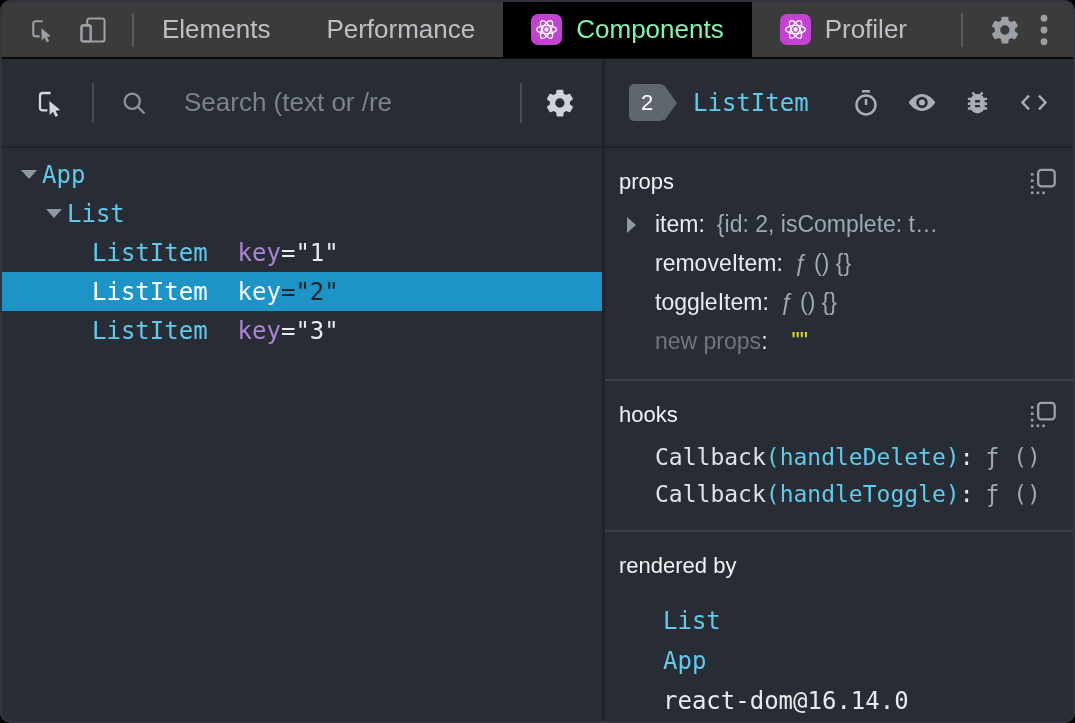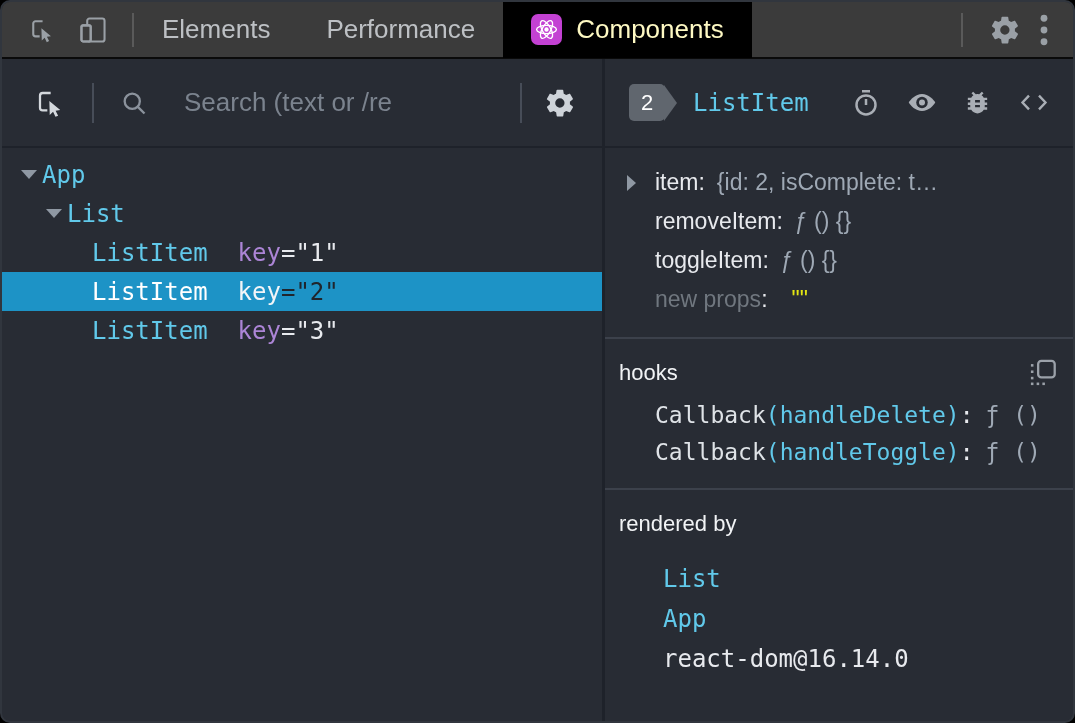--- a/index.html
+++ b/index.html
@@ -30,21 +30,21 @@
     border-bottom:2px solid #0a0a0a;display:flex;align-items:center;
   }
   .topbar .icon-btn{display:flex;align-items:center;justify-content:center;color:var(--icon-gray);}
   .tb-inspect{margin-left:26px;width:28px;}
   .tb-device{margin-left:22px;width:30px;}
   .tb-sep{width:2px;height:34px;background:#5a5a5a;margin-left:24px;}
   .tab{
     height:57px;display:flex;align-items:center;gap:14px;
     padding:0 28px;font-size:26px;color:#bdc0c4;white-space:nowrap;
   }
-  .tab.selected{background:#000;color:#fef9c3;}
+  .tab.selected{background:#000;color:#86efac;}
   .react-badge{
     width:31px;height:31px;border-radius:7px;background:var(--react-purple);
     display:flex;align-items:center;justify-content:center;flex:0 0 auto;
   }
   .spacer{flex:1;}
   .tb-sep2{width:2px;height:34px;background:#5a5a5a;margin-right:10px;}
   .tb-gear{margin:0 16px;width:32px;color:#8a8d90;}
   .tb-kebab{margin-right:22px;width:14px;color:#8a8d90;}
   
   .main{flex:1;display:flex;min-height:0;}
@@ -152,20 +152,33 @@
           <circle cx="12" cy="12" r="2.1" fill="#fff"></circle>
           <g fill="none" stroke="#fff" stroke-width="1.3">
             <ellipse cx="12" cy="12" rx="9.5" ry="4"></ellipse>
             <ellipse cx="12" cy="12" rx="9.5" ry="4" transform="rotate(60 12 12)"></ellipse>
             <ellipse cx="12" cy="12" rx="9.5" ry="4" transform="rotate(120 12 12)"></ellipse>
           </g>
         </svg>
       </span>
       <span>Components</span>
     </div>
+    <div class="tab">
+      <span class="react-badge">
+        <svg viewBox="0 0 24 24" width="25" height="25">
+          <circle cx="12" cy="12" r="2.1" fill="#fff"></circle>
+          <g fill="none" stroke="#fff" stroke-width="1.3">
+            <ellipse cx="12" cy="12" rx="9.5" ry="4"></ellipse>
+            <ellipse cx="12" cy="12" rx="9.5" ry="4" transform="rotate(60 12 12)"></ellipse>
+            <ellipse cx="12" cy="12" rx="9.5" ry="4" transform="rotate(120 12 12)"></ellipse>
+          </g>
+        </svg>
+      </span>
+      <span>Profiler</span>
+    </div>
 
     <span class="spacer"></span>
     <span class="tb-sep2"></span>
     <span class="icon-btn tb-gear">
       <svg viewBox="0 0 24 24" width="32" height="32" fill="currentColor">
         <path d="M19.4 13c.04-.33.06-.66.06-1s-.02-.67-.06-1l2.1-1.65c.2-.15.25-.42.12-.64l-2-3.46c-.12-.22-.39-.3-.6-.22l-2.5 1a7.3 7.3 0 0 0-1.7-1l-.4-2.65A.49.49 0 0 0 13.9 2h-4c-.25 0-.46.18-.5.42L9 5.07c-.6.25-1.17.6-1.7 1l-2.5-1c-.22-.08-.48 0-.6.22l-2 3.46c-.13.22-.07.5.12.64L4.5 11c-.04.33-.06.66-.06 1s.02.67.06 1l-2.1 1.65c-.2.15-.25.42-.12.64l2 3.46c.12.22.39.3.6.22l2.5-1c.53.4 1.1.75 1.7 1l.4 2.65c.04.24.25.42.5.42h4c.25 0 .46-.18.5-.42l.4-2.65c.6-.25 1.17-.6 1.7-1l2.5 1c.22.08.48 0 .6-.22l2-3.46c.13-.22.07-.5-.12-.64L19.4 13zM11.9 15.5a3.5 3.5 0 1 1 0-7 3.5 3.5 0 0 1 0 7z"></path>
       </svg>
     </span>
     <span class="icon-btn tb-kebab">
       <svg viewBox="0 0 6 26" width="8" height="34" fill="currentColor">
@@ -263,20 +276,36 @@
           <span class="icon-btn">
             <svg viewBox="0 0 24 24" width="31" height="31" fill="none" stroke="currentColor" stroke-width="1.9">
               <polyline points="8,6.5 2.8,12 8,17.5"></polyline>
               <polyline points="16,6.5 21.2,12 16,17.5"></polyline>
             </svg>
           </span>
         </span>
       </div>
 
       <div class="section">
+        <div class="sec-head">
+          <span class="sec-title">props</span>
+          <span class="copy-btn">
+            <svg viewBox="0 0 22 22" width="28" height="28" fill="none" stroke="currentColor" stroke-width="1.8">
+              <rect x="7.2" y="1.5" width="13" height="13" rx="2.5"></rect>
+              <g fill="currentColor" stroke="none">
+                <rect x="1.5" y="4" width="2" height="2"></rect>
+                  <rect x="1.5" y="9" width="2" height="2"></rect>
+                <rect x="1.5" y="14" width="2" height="2"></rect>
+                  <rect x="1.5" y="18.5" width="2" height="2"></rect>
+                <rect x="6" y="18.5" width="2" height="2"></rect>
+                  <rect x="10.5" y="18.5" width="2" height="2"></rect>
+              </g>
+            </svg>
+          </span>
+        </div>
         <div class="prow">
           <span class="arrow-slot">
               <span class="tri-right"></span>
             </span>
           <span class="pname">item</span>
             <span class="pcolon">:</span>
           <span class="pval">{id: 2, isComplete: t…</span>
         </div>
         <div class="prow">
           <span class="arrow-slot"></span>

